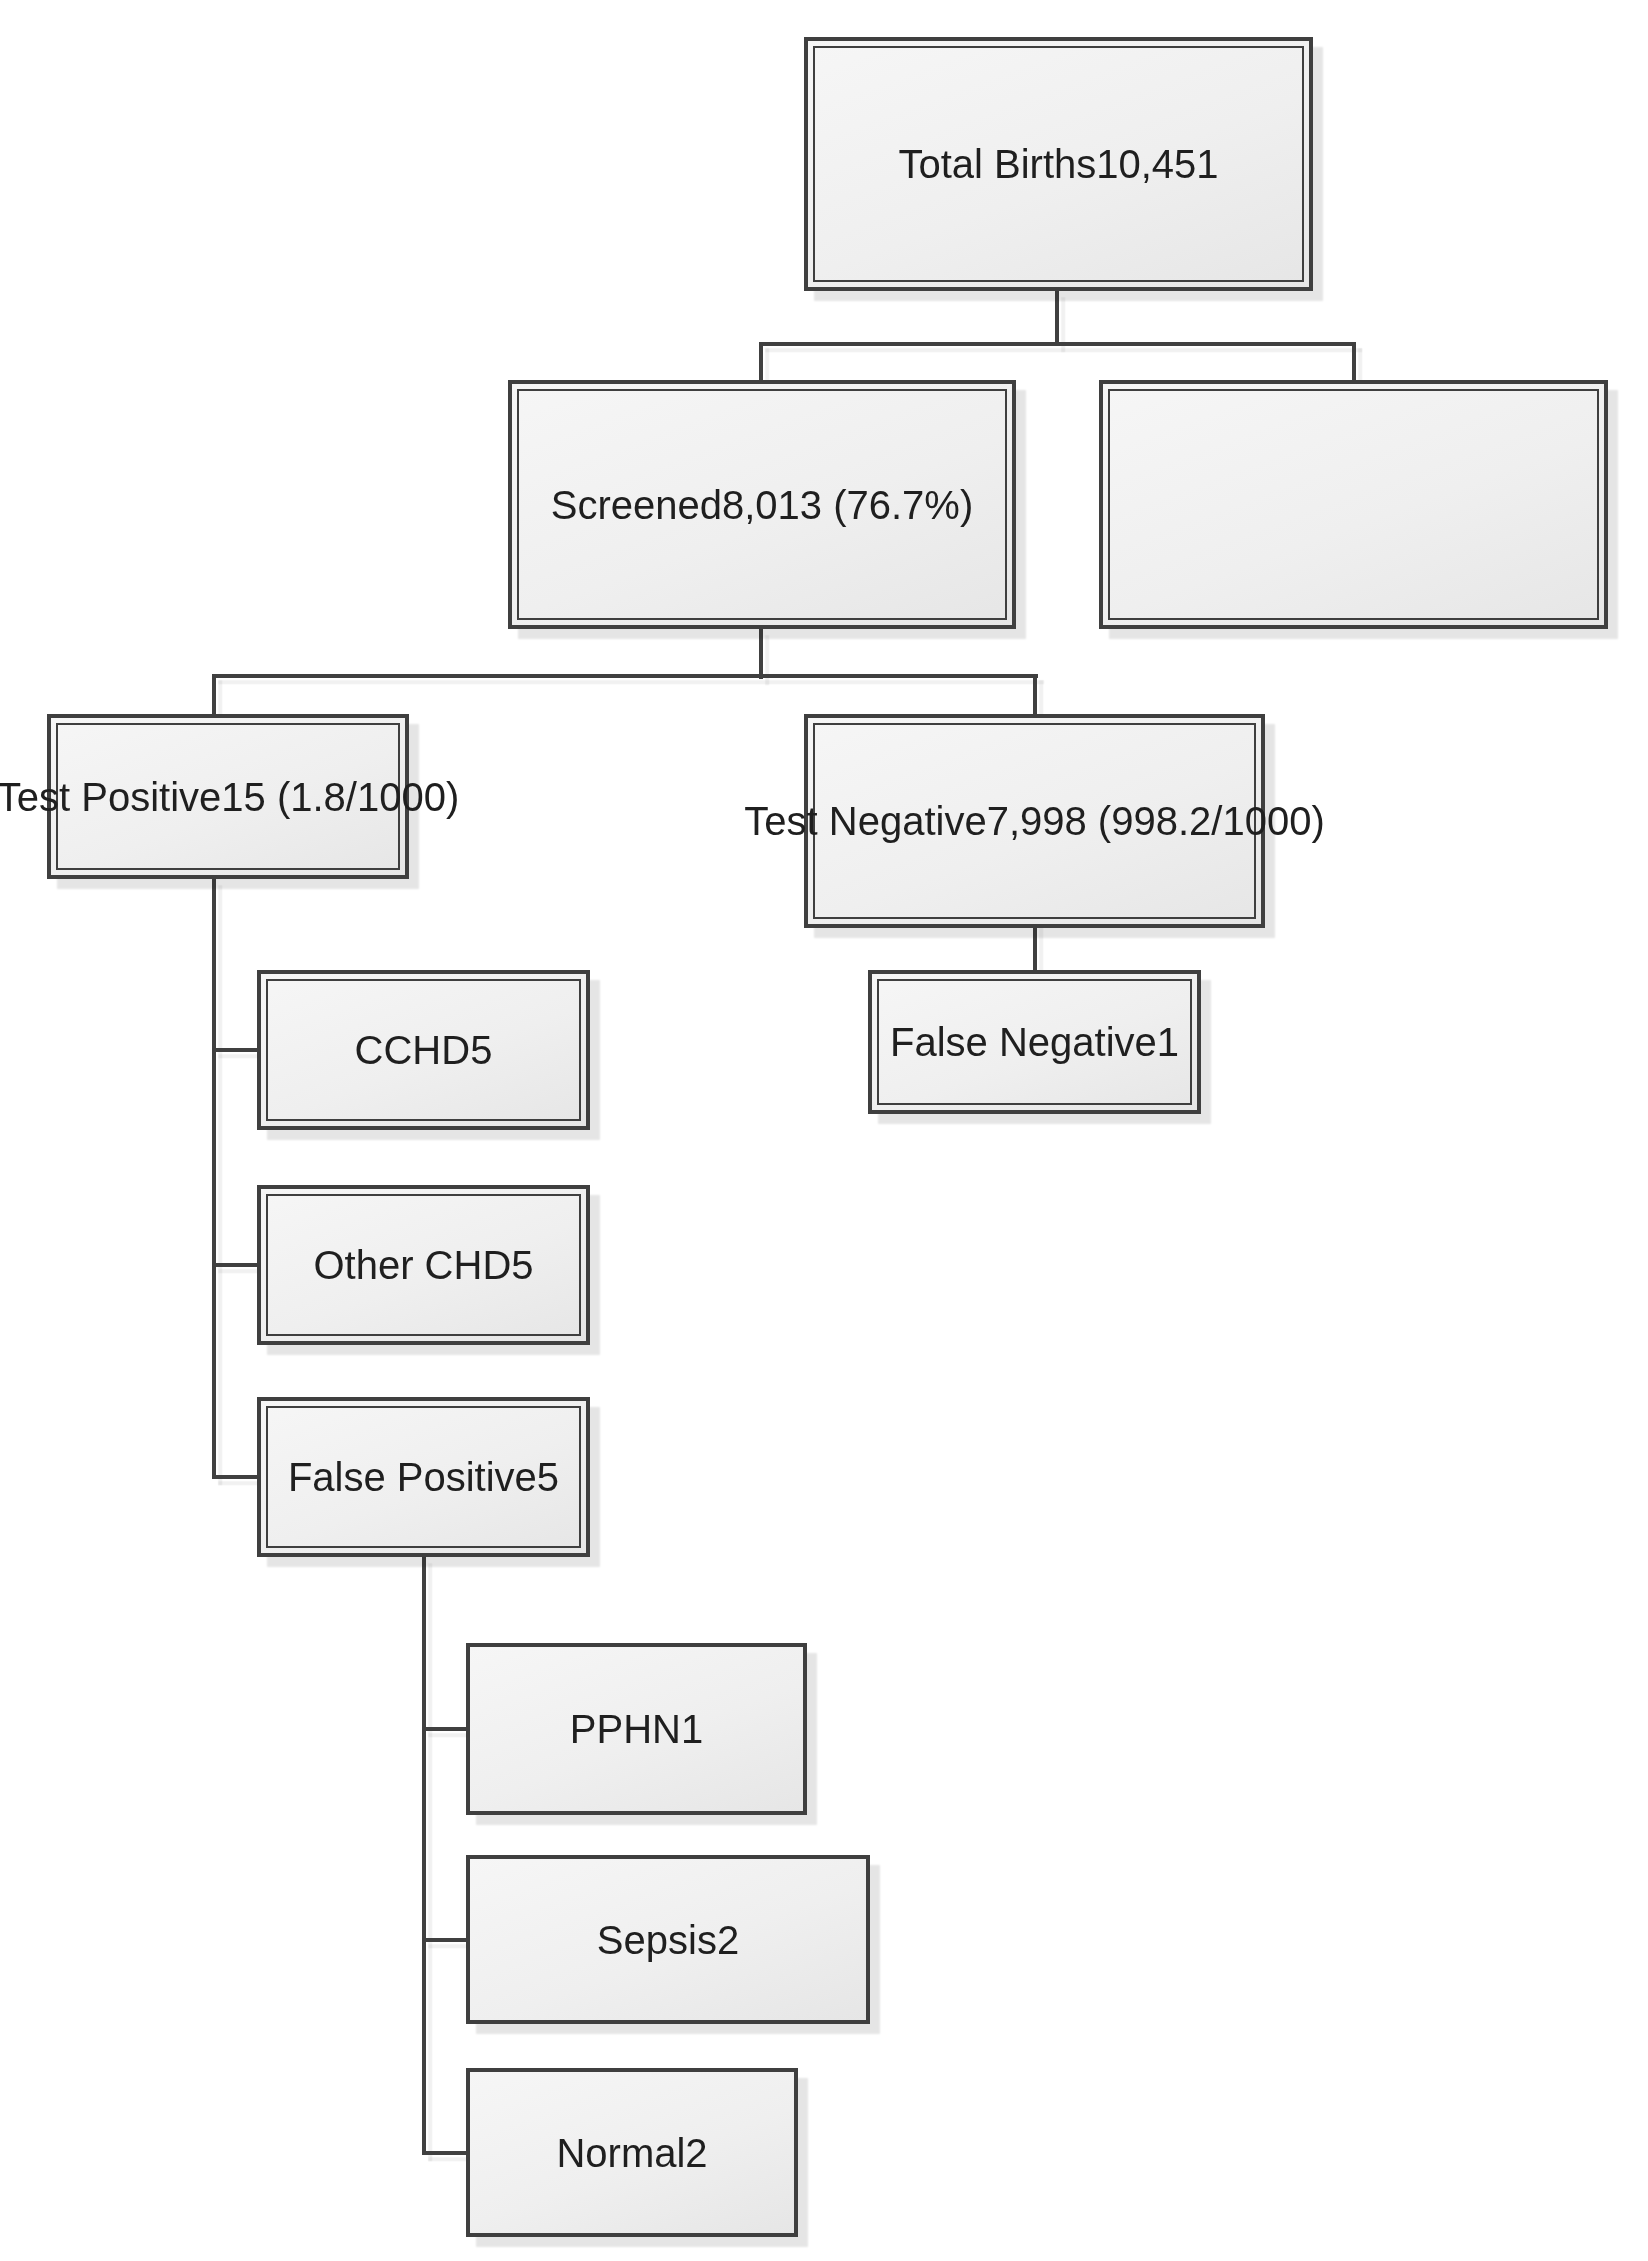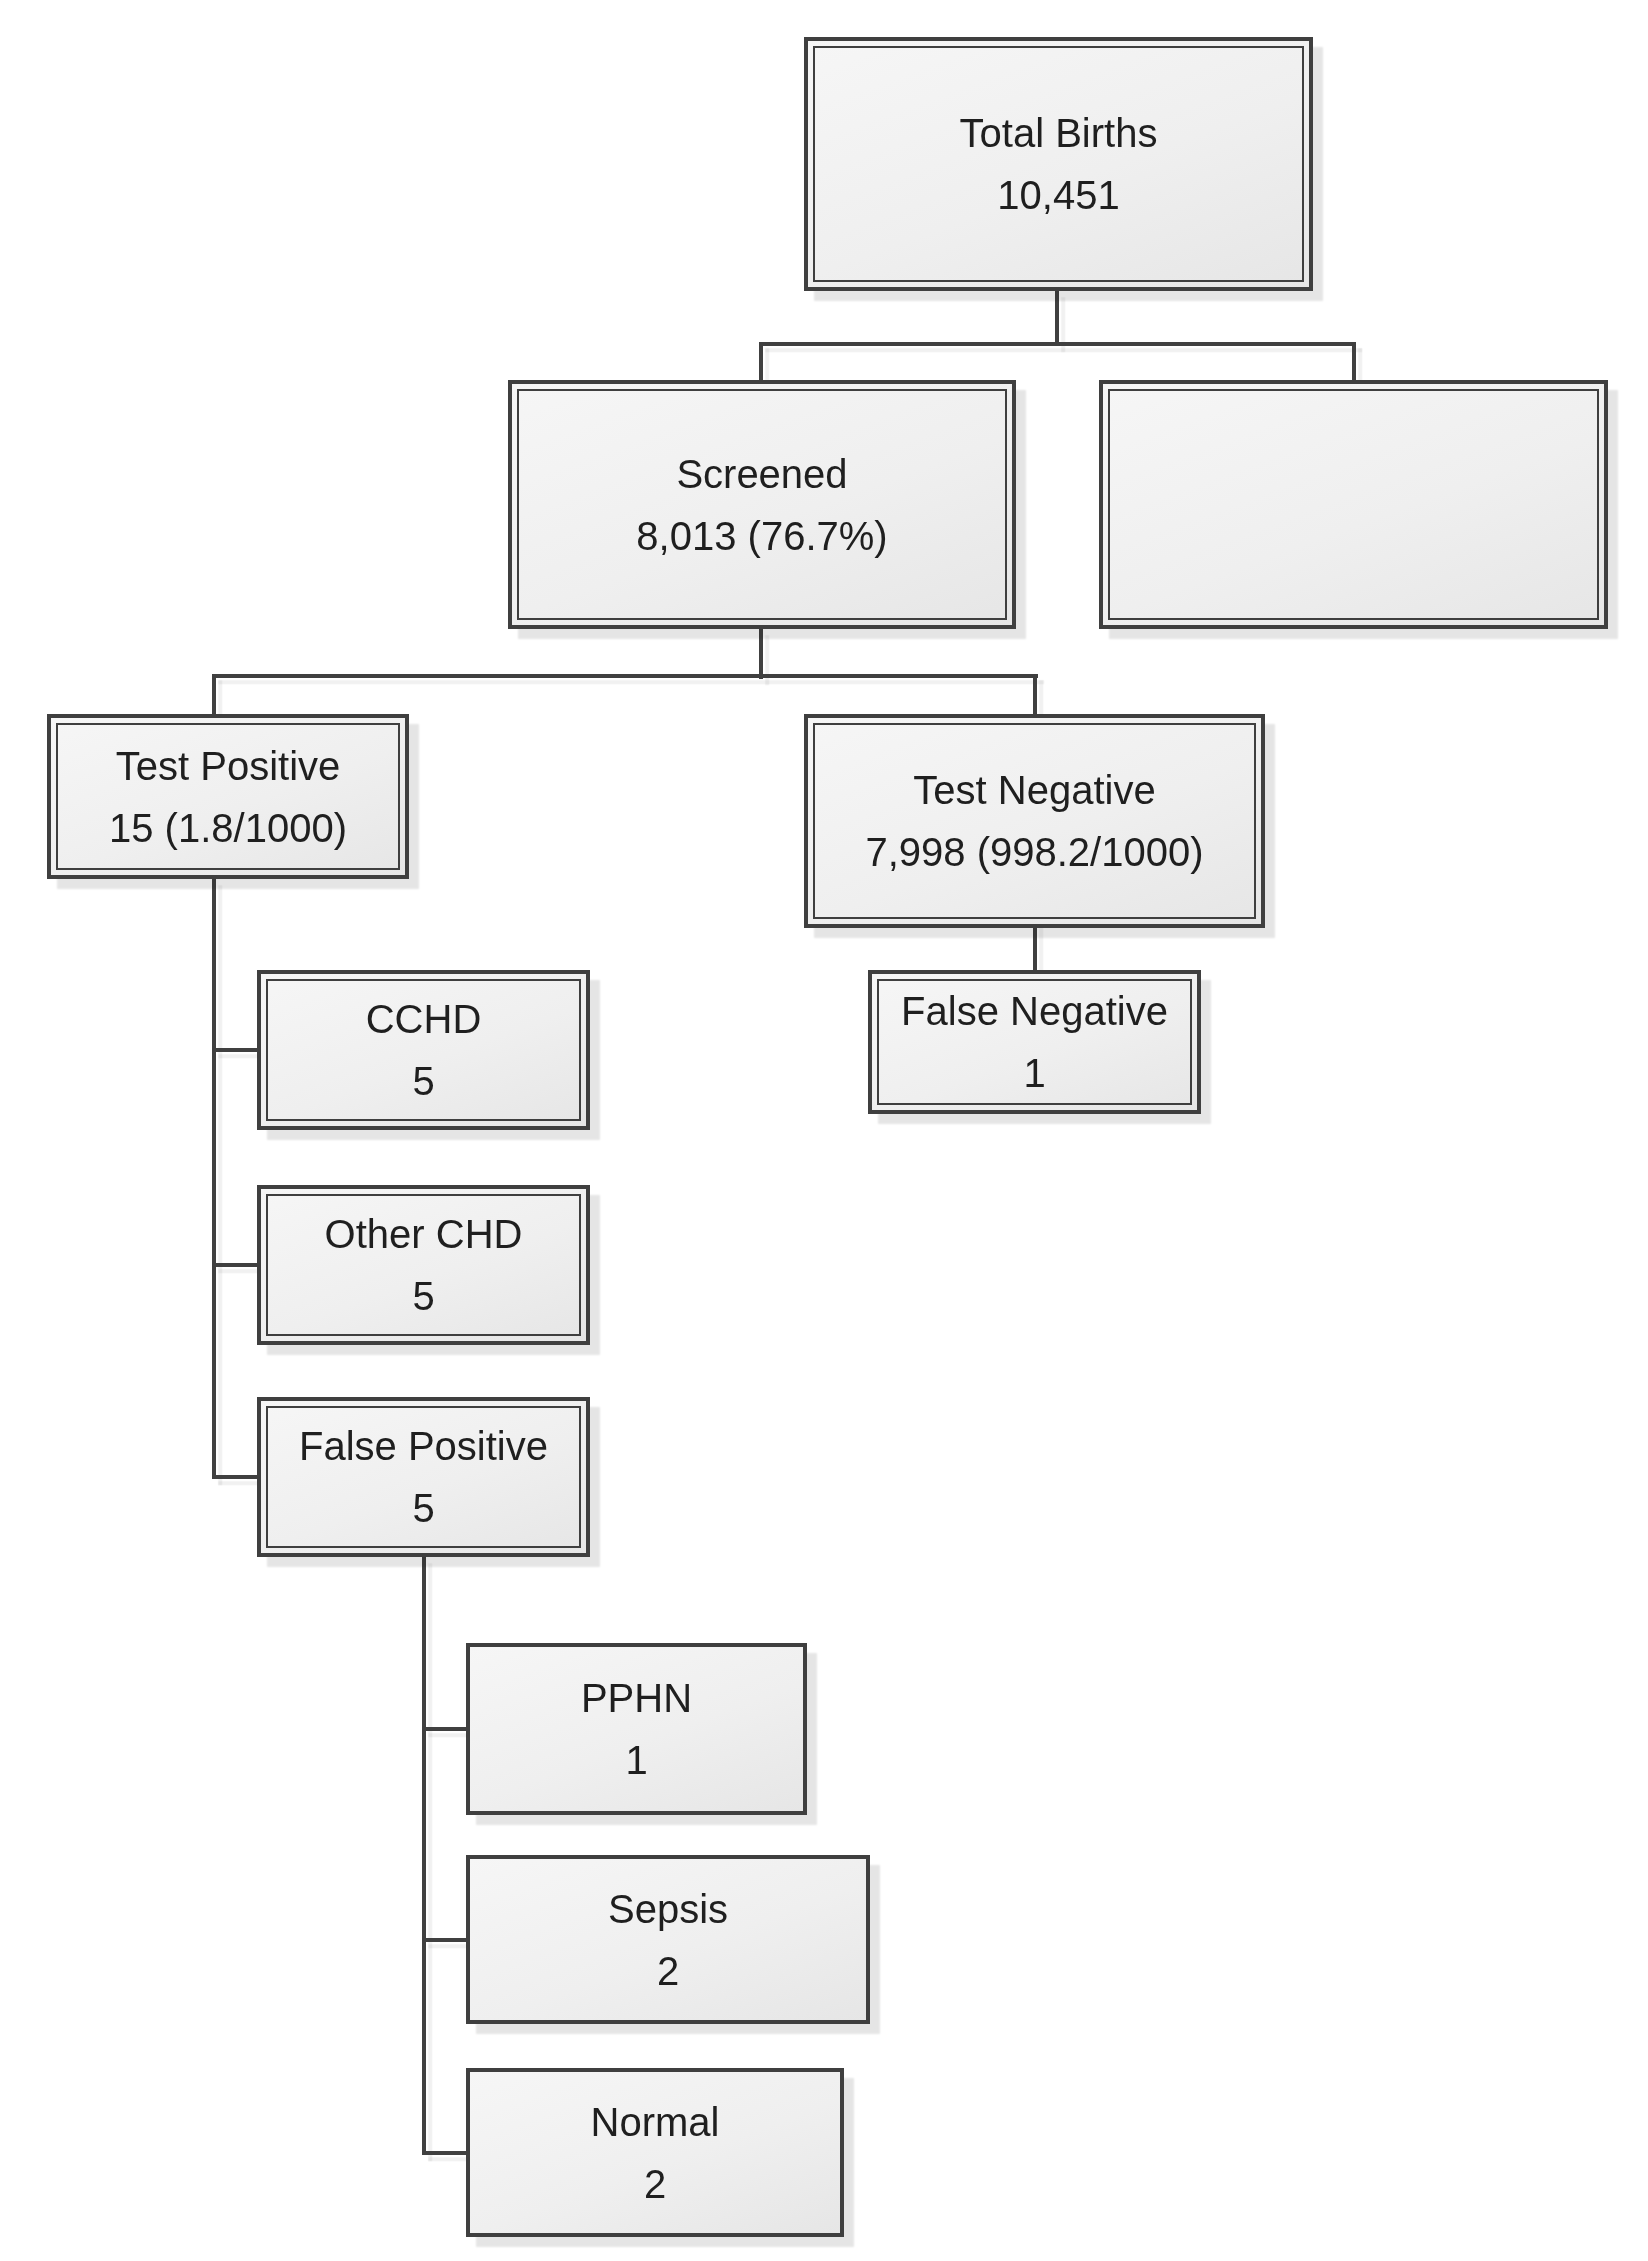--- a/index.html
+++ b/index.html
@@ -19,21 +19,21 @@
     color:var(--text);
     overflow:hidden;
   }
   .node{
     position:absolute;
     box-sizing:border-box;
     border:4.4px solid var(--box-border);
     background:linear-gradient(160deg,var(--box-fill-light) 0%,#efefef 55%,var(--box-fill-dark) 100%);
     box-shadow:10px 10px 1.9px rgba(0,0,0,0.10);
     display:flex;
-    flex-direction:column;
+    flex-direction:row;
     align-items:center;
     justify-content:center;
     text-align:center;
   }
   .node.double::before{
     content:"";
     position:absolute;
     inset:5px;
     border:2.5px solid var(--box-border);
     pointer-events:none;
@@ -123,19 +123,19 @@
   <div class="node single" style="left:466px;top:1643px;width:341px;height:172px">
     <div class="label">PPHN</div>
     <div class="value">1</div>
   </div>
 
   <div class="node single" style="left:466px;top:1855px;width:404px;height:169px">
     <div class="label">Sepsis</div>
     <div class="value">2</div>
   </div>
 
-  <div class="node single" style="left:466px;top:2068px;width:378px;height:169px">
+  <div class="node single" style="left:466px;top:2068px;width:332px;height:169px">
     <div class="label">Normal</div>
     <div class="value">2</div>
   </div>
 
 </div>
 
 
 </body></html>

